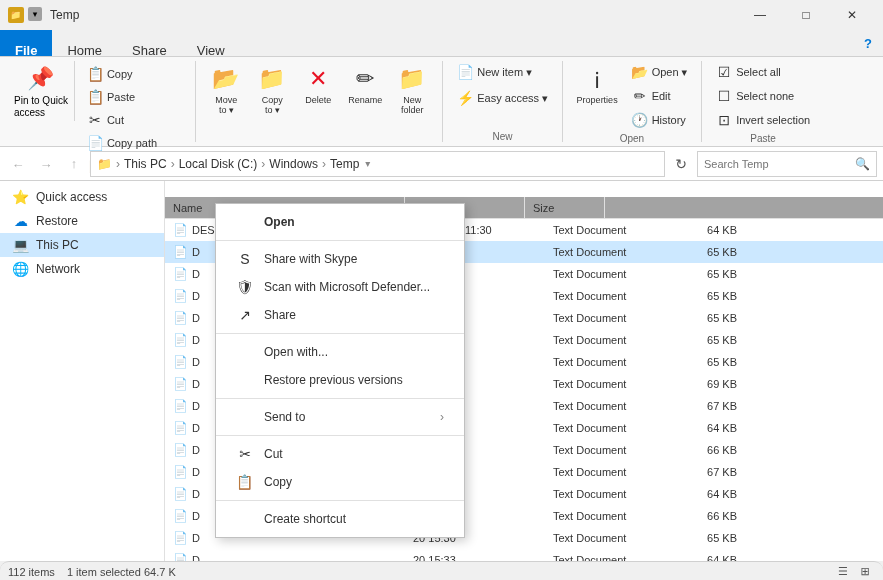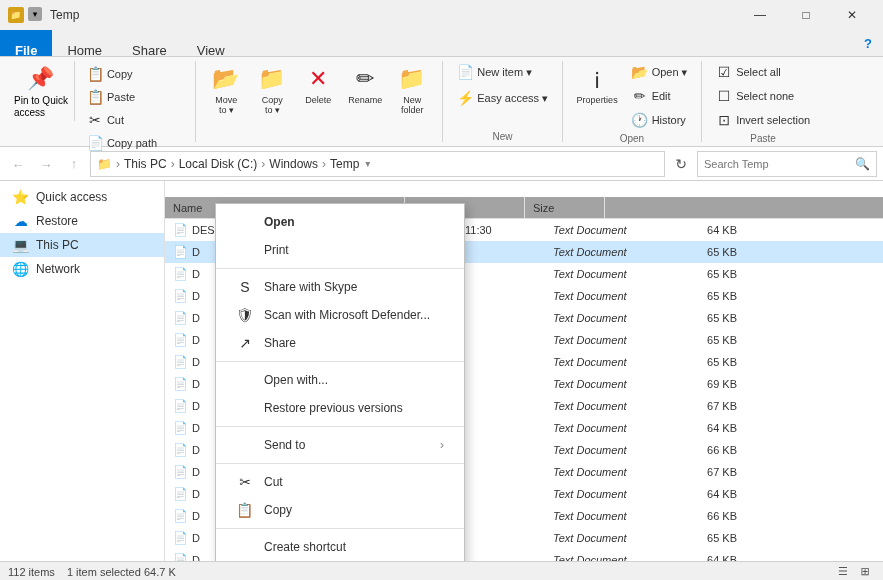--- a/index.html
+++ b/index.html
@@ -205,34 +205,35 @@
       padding: 0 8px;
       font-size: 11px;
       color: #333;
       overflow: hidden;
       text-overflow: ellipsis;
       white-space: nowrap;
     }
     .file-icon { font-size: 12px; margin-right: 4px; color: #888; }
     .file-cell-name { width: 240px; display: flex; align-items: center; }
     .file-cell-date { width: 140px; }
-    .file-cell-type { width: 120px; font-style: italic; }
+    .file-cell-type { width: 120px; }
     .file-cell-size { width: 80px; text-align: right; }
 
     
     .status-bar {
       height: 20px;
       background: #f0f0f0;
       border-top: 1px solid #d0d0d0;
       display: flex;
       align-items: center;
       padding: 0 8px;
       font-size: 11px;
       color: #444;
       gap: 12px;
+      border-radius: 9px;
     }
     .status-spacer { flex: 1; }
     .view-btns { display: flex; gap: 2px; }
     .view-btn { width: 20px; height: 18px; display: flex; align-items: center; justify-content: center; cursor: pointer; font-size: 11px; color: #555; }
 
     
     .context-menu {
       position: absolute;
       top: 22px;
       left: 50px;
@@ -614,24 +615,20 @@
     <div class="file-cell file-cell-type">Text Document</div>
     <div class="file-cell file-cell-size">66 KB</div>
   </div>
       </div>
 
     <div class="context-menu" id="context-menu">
     <div class="ctx-item bold">
           <span class="ctx-icon"></span>
           <span>Open</span>
         </div>
-        <div class="ctx-item">
-          <span class="ctx-icon"></span>
-          <span>Print</span>
-        </div>
         <div class="ctx-sep"></div>
         <div class="ctx-item">
           <span class="ctx-icon">S</span>
           <span>Share with Skype</span>
         </div>
         <div class="ctx-item">
           <span class="ctx-icon">🛡</span>
           <span>Scan with Microsoft Defender...</span>
         </div>
         <div class="ctx-item">

